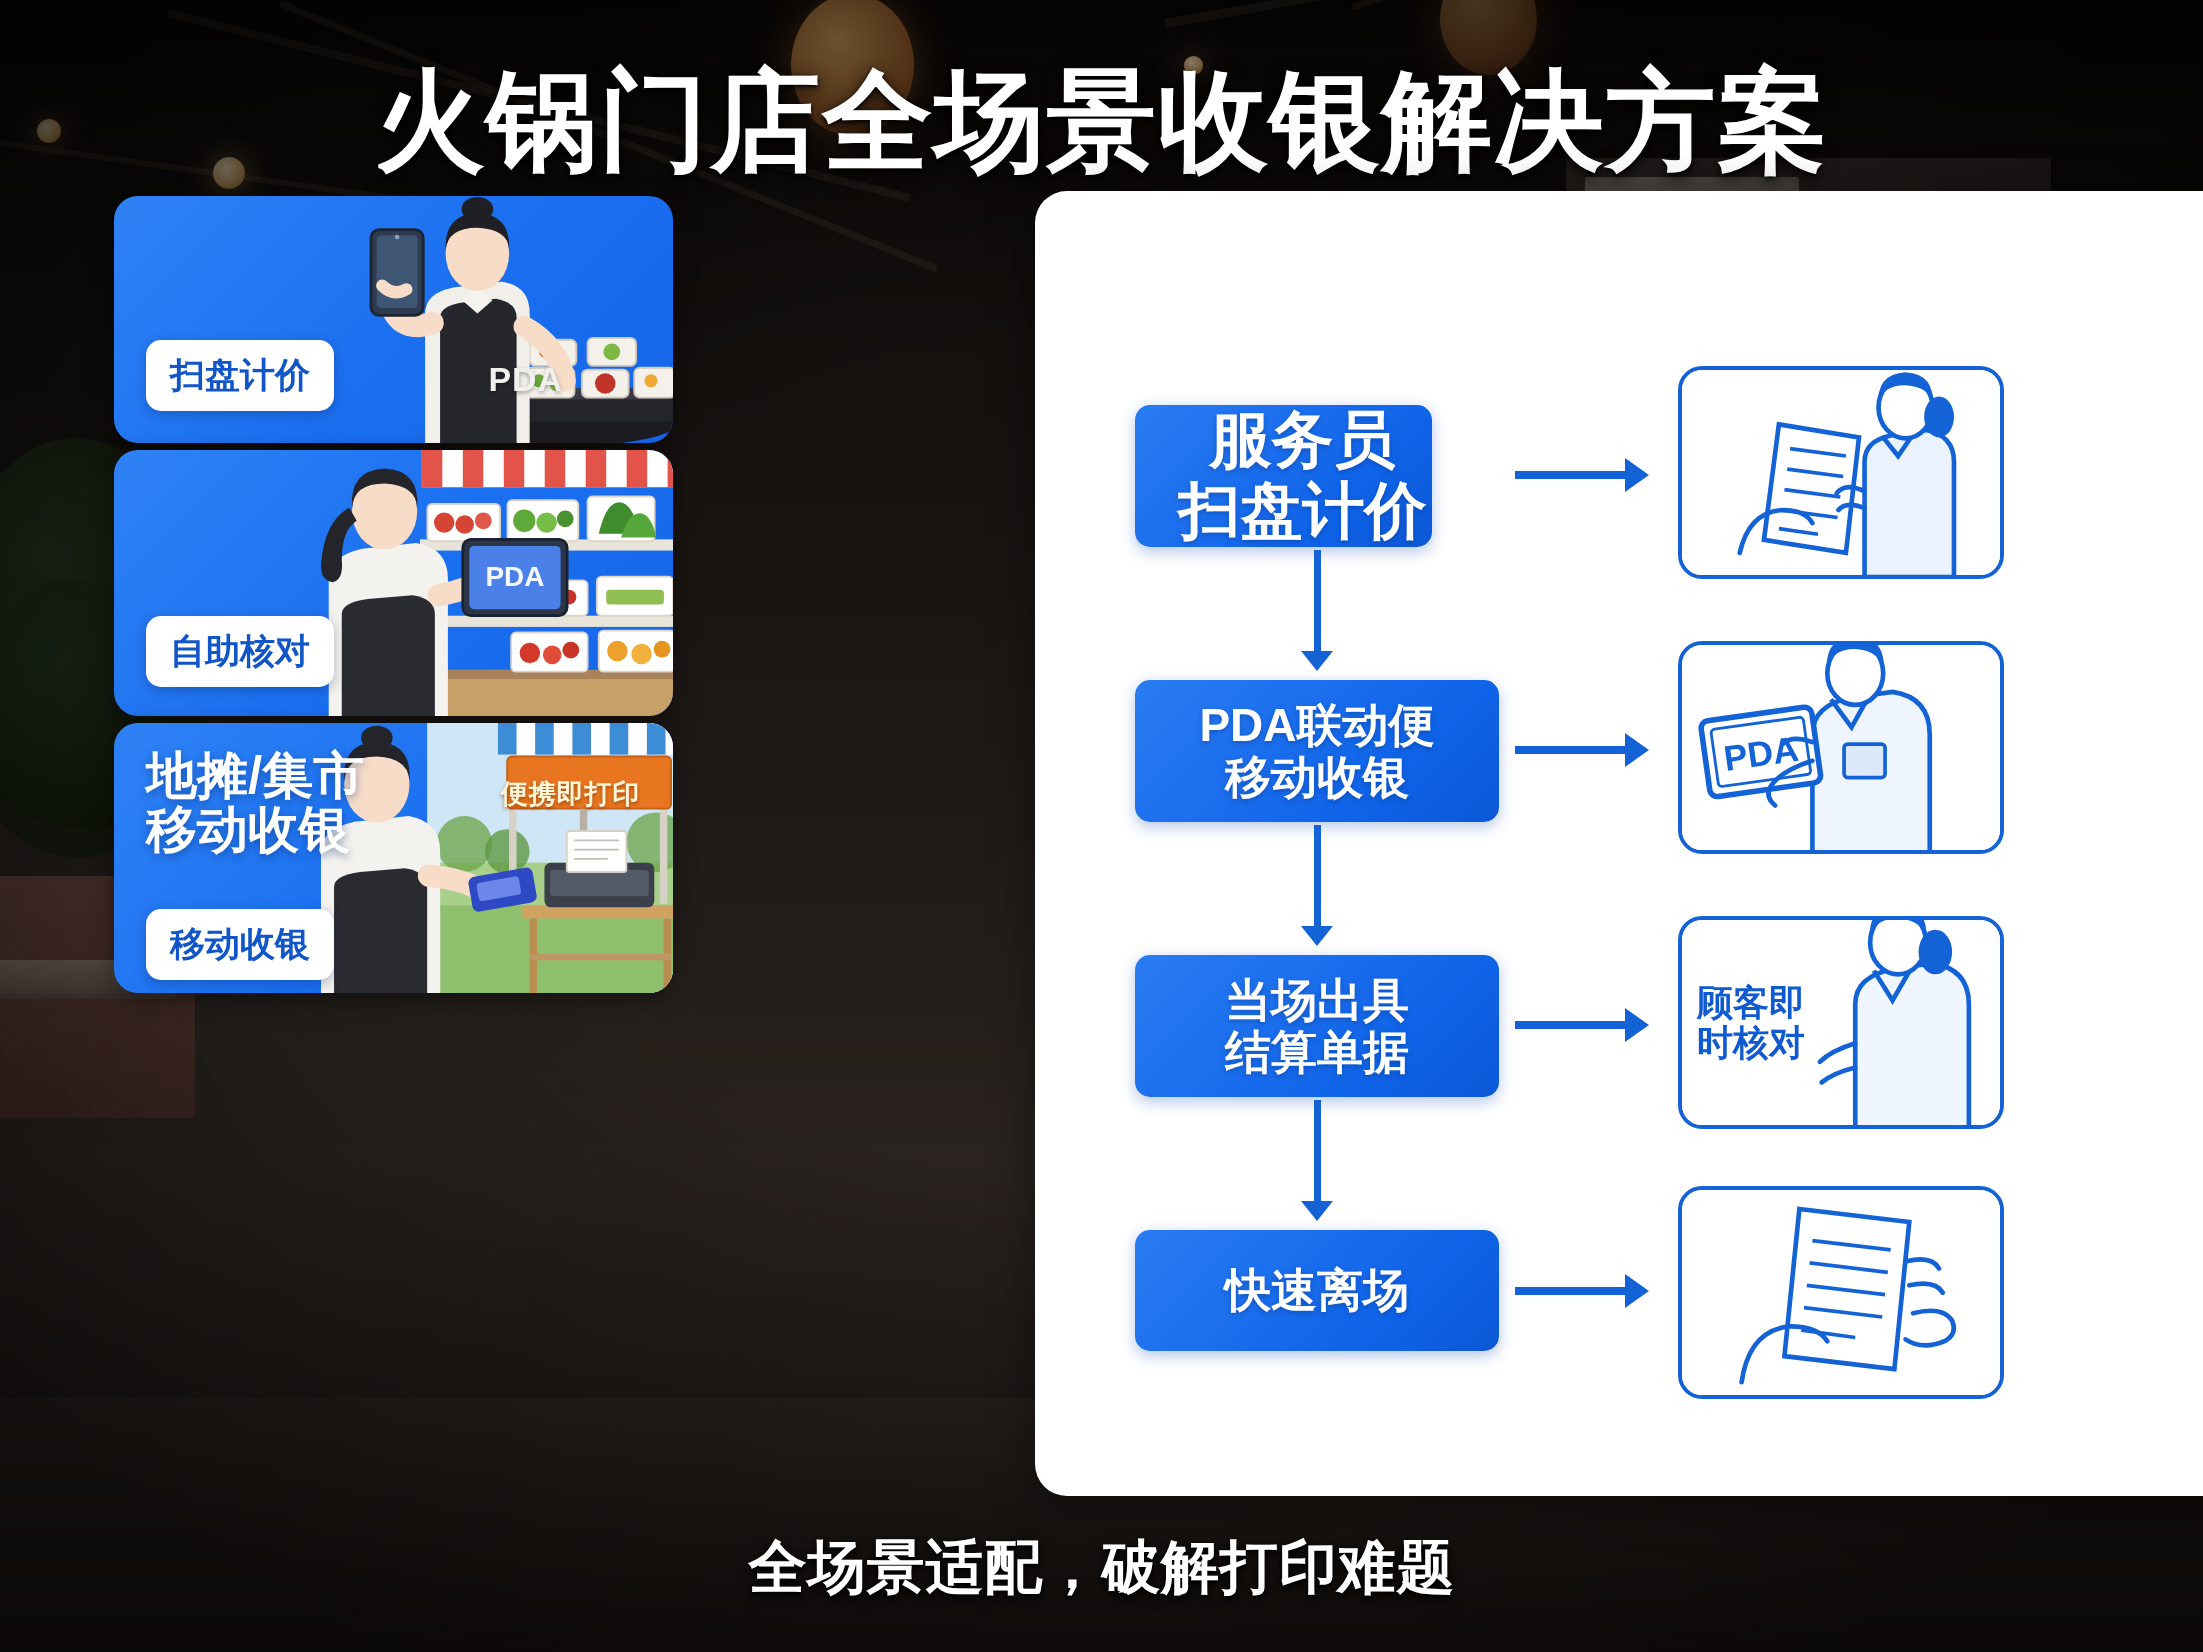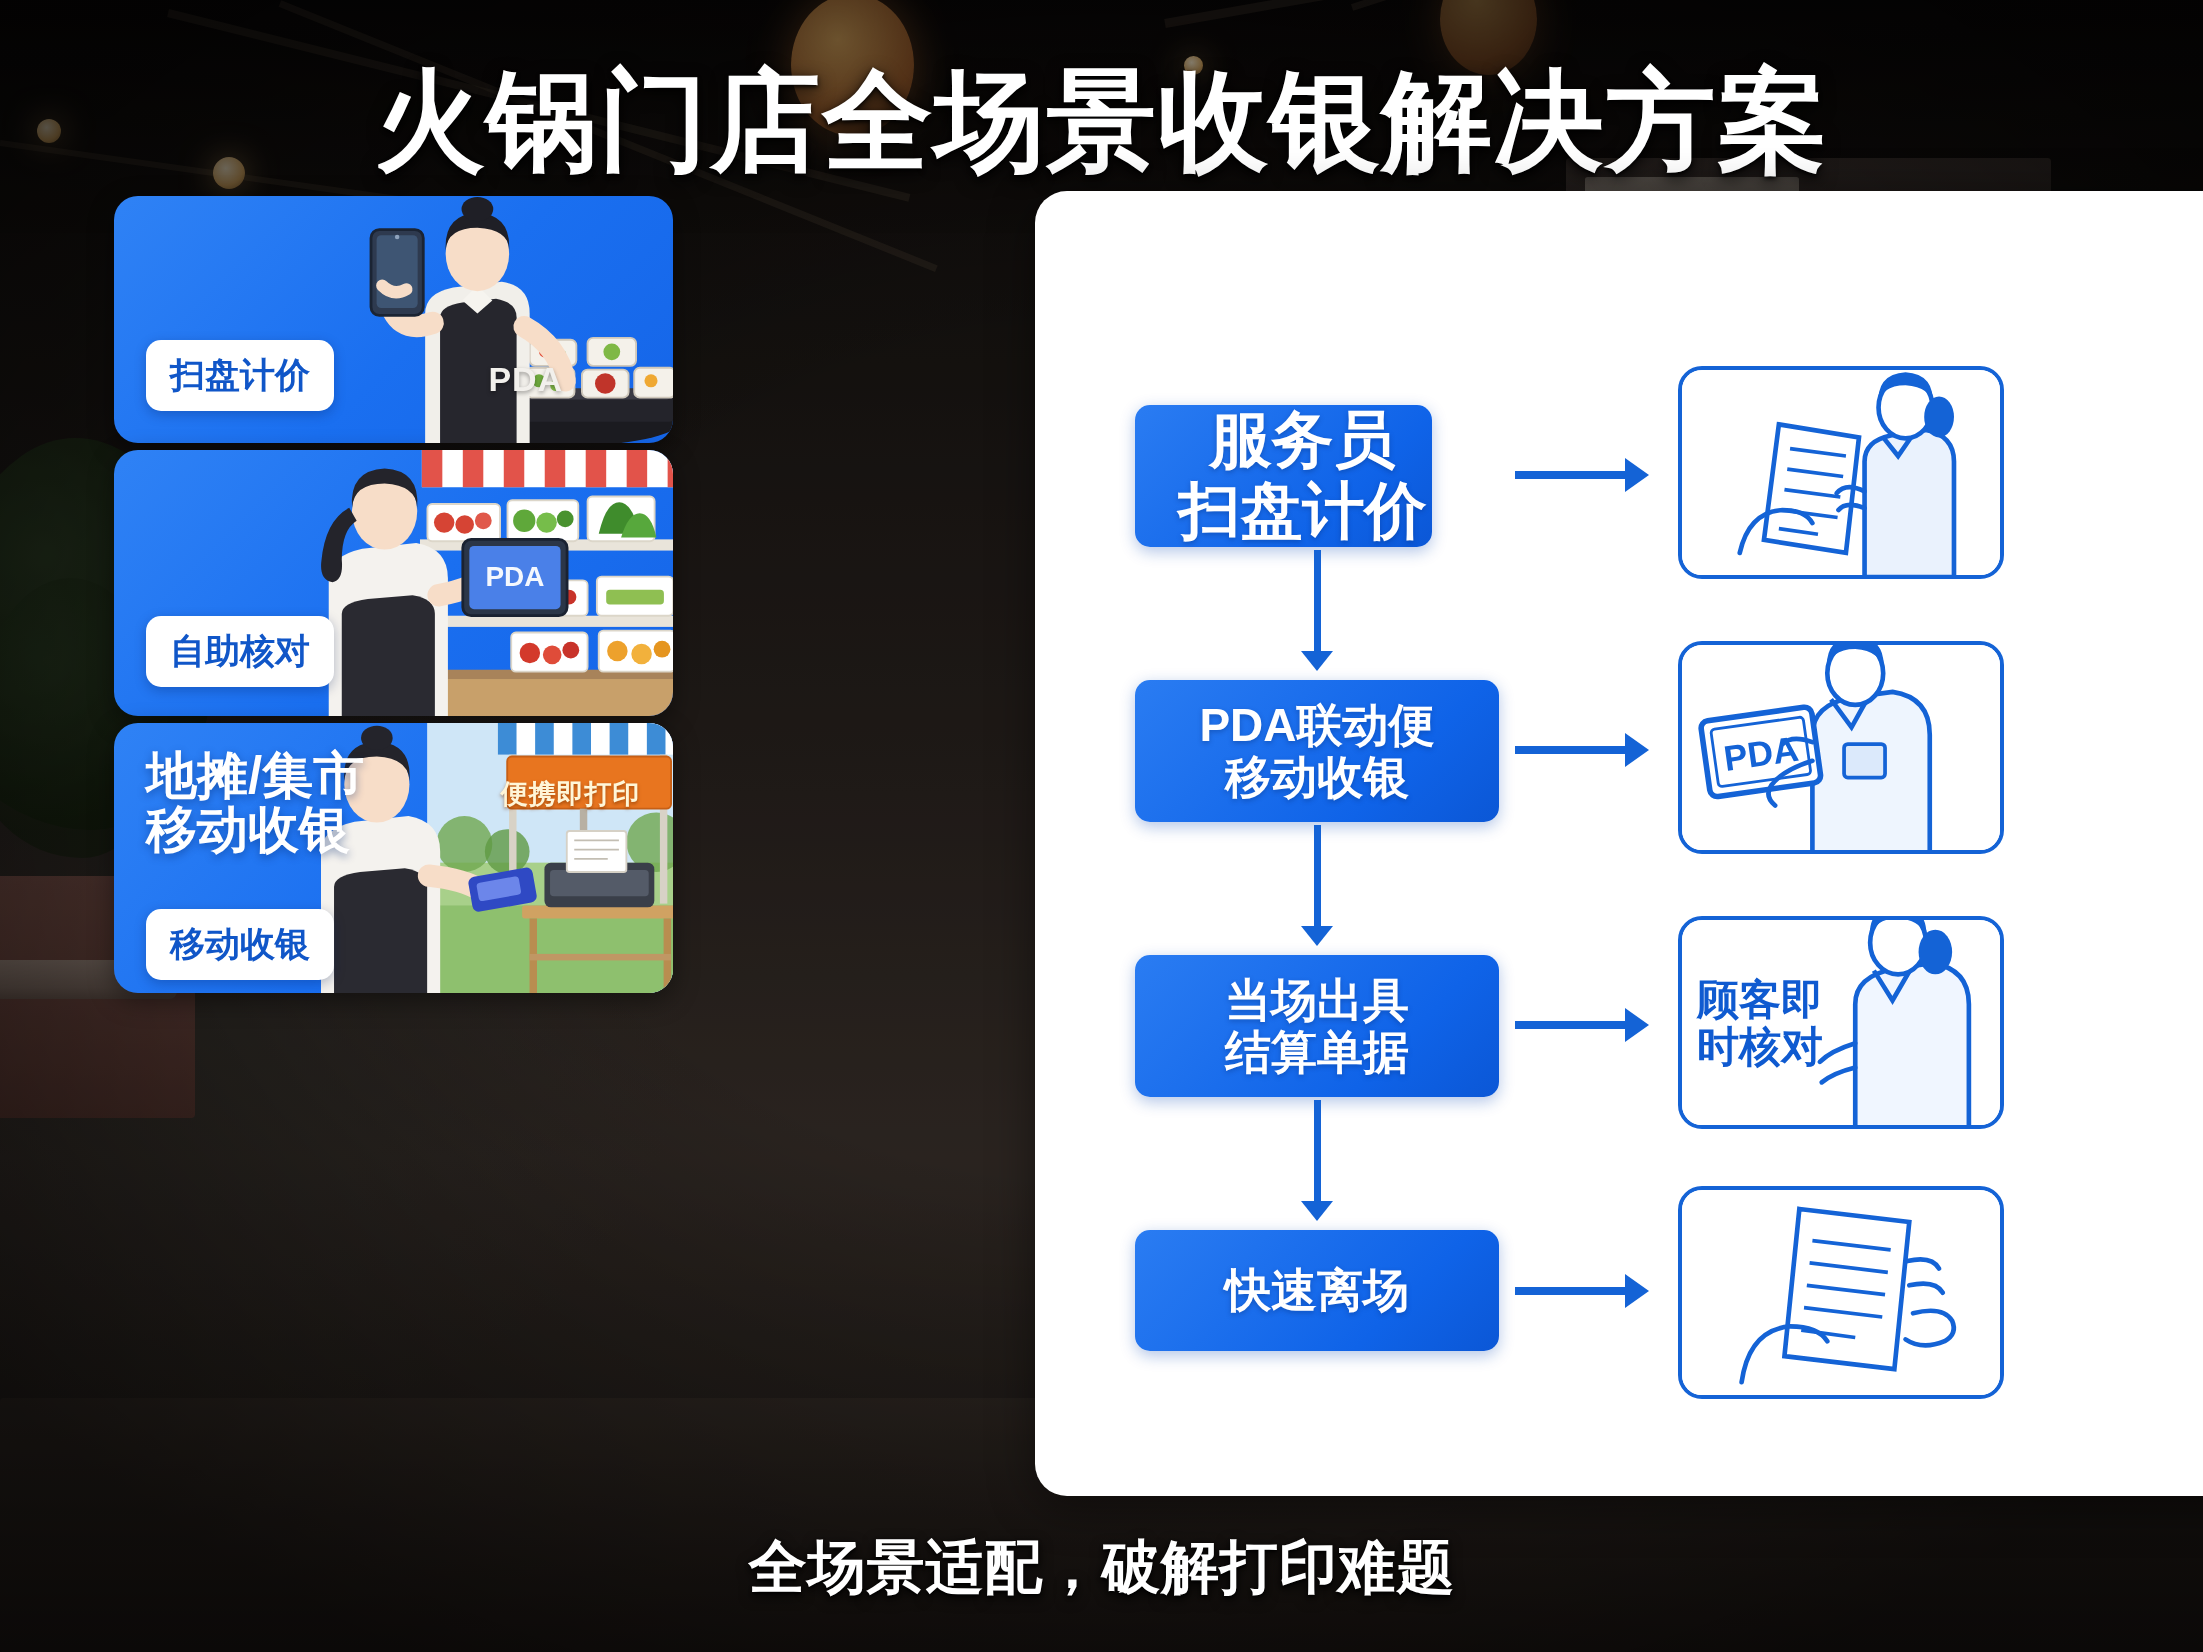--- a/index.html
+++ b/index.html
@@ -419,21 +419,21 @@
   <svg width="326" height="213" viewBox="0 0 350 228">
     <rect x="0" y="0" width="350" height="228" fill="#ffffff"></rect>
     <path d="M186 228 L186 90 Q186 60 228 52 L268 46 Q308 52 308 90 L308 228 Z" fill="#f0f6ff" stroke="#1463d6" stroke-width="5"></path>
     <path d="M206 54 L226 86 L248 48" fill="none" stroke="#1463d6" stroke-width="5"></path>
     <ellipse cx="232" cy="24" rx="30" ry="34" fill="#ffffff" stroke="#1463d6" stroke-width="5"></ellipse>
     <path d="M202 22 Q198 -14 232 -16 Q266 -14 262 22 Q260 0 232 -2 Q204 -2 202 22 Z" fill="#1463d6"></path>
     <ellipse cx="272" cy="34" rx="18" ry="24" fill="#1463d6"></ellipse>
     <path d="M186 132 Q160 140 148 152" fill="none" stroke="#1463d6" stroke-width="5" stroke-linecap="round"></path>
     <path d="M186 158 Q162 164 150 174" fill="none" stroke="#1463d6" stroke-width="5" stroke-linecap="round"></path>
   </svg>
-  <div class="ipanel-label" style="font-size:42px;">顾客即
+  <div class="ipanel-label" style="font-size:36px;">顾客即
 时核对</div>
 </div>
 
 <div class="ipanel" style="left:1678px;top:1186px;width:326px;height:213px;">
   <svg width="326" height="213" viewBox="0 0 350 228">
     <rect x="0" y="0" width="350" height="228" fill="#ffffff"></rect>
     <g>
       <path d="M126 20 L244 34 L228 192 L110 178 Z" fill="#ffffff" stroke="#1463d6" stroke-width="5"></path>
       <line x1="140" y1="54" x2="224" y2="64" stroke="#1463d6" stroke-width="4"></line>
       <line x1="137" y1="78" x2="221" y2="88" stroke="#1463d6" stroke-width="4"></line>

